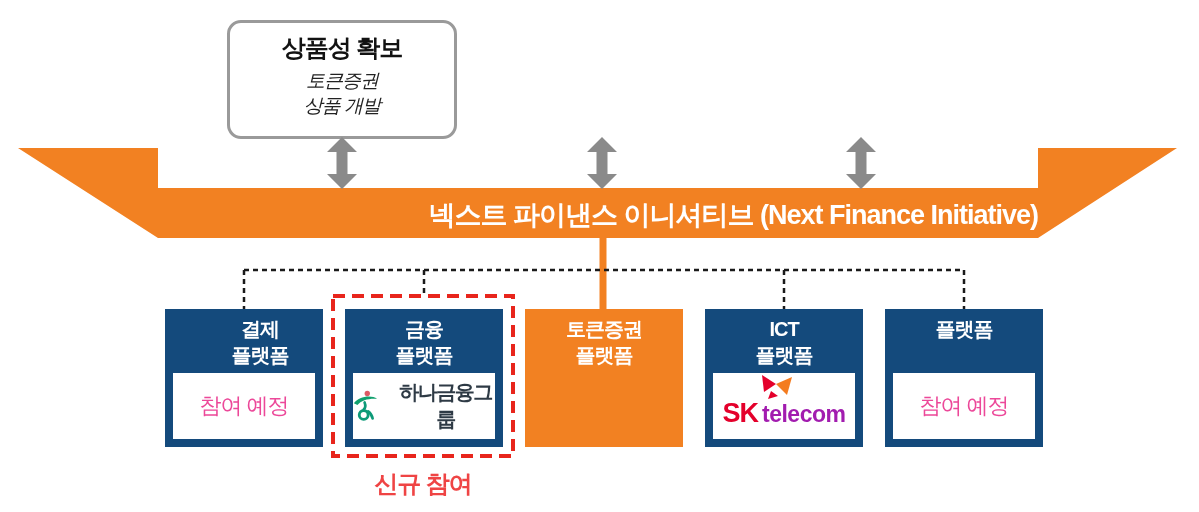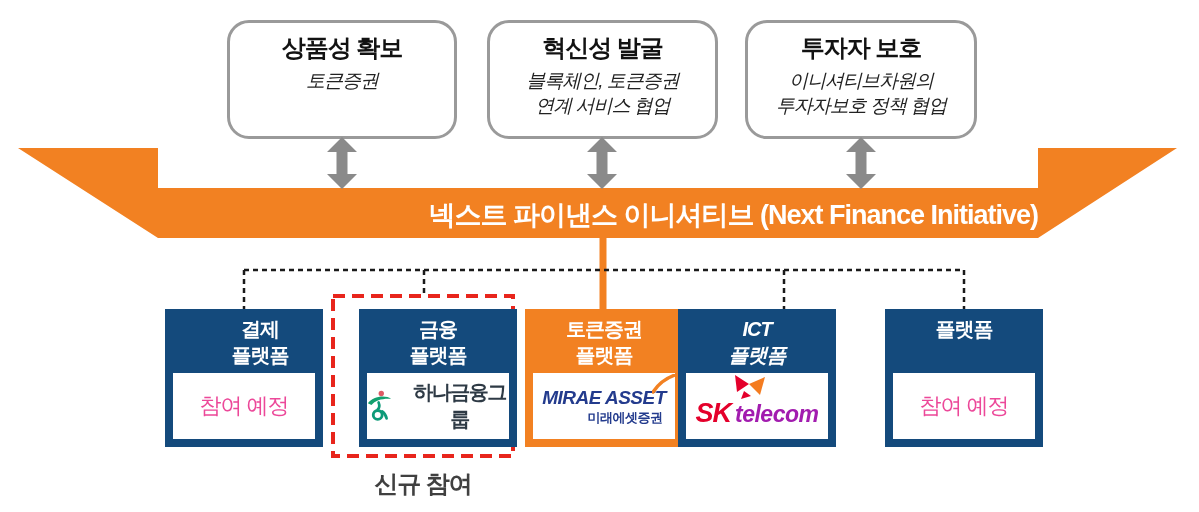--- a/index.html
+++ b/index.html
@@ -6,21 +6,21 @@
   .stage{
     position:relative;width:1199px;height:512px;overflow:hidden;
     font-family:"Liberation Sans","DejaVu Sans",sans-serif;background:#ffffff;
   }
   .stage *{box-sizing:border-box;}
   svg.bg{position:absolute;left:0;top:0;width:1199px;height:512px;}
 
   
   .goal{
     position:absolute;top:20px;height:119px;background:#ffffff;
-    border:3px solid #9a9a9a;border-radius:22px;text-align:center;
+    border:3px solid #9a9a9a;border-radius:14px;text-align:center;
   }
   .goal .g-title{font-size:24px;font-weight:bold;color:#121212;margin-top:9px;letter-spacing:-1px;}
   .goal .g-desc{font-size:19px;font-style:italic;color:#222222;line-height:25px;margin-top:4px;letter-spacing:-1px;}
   #goal-a{left:227px;width:230px;}
   #goal-b{left:487px;width:231px;}
   #goal-c{left:745px;width:232px;}
 
   .dbl-arrow{position:absolute;top:137px;width:30px;height:52px;}
   #arrow-a{left:327px;} #arrow-b{left:587px;} #arrow-c{left:846px;}
 
@@ -31,74 +31,61 @@
 
   
   .platform{position:absolute;top:309px;width:158px;height:138px;text-align:center;}
   .platform.navy{background:#144a7c;}
   .platform.orange{background:#f28122;}
   .p-title{color:#ffffff;font-weight:bold;font-size:20px;line-height:26px;padding-top:7px;letter-spacing:-1px;}
   .p-inner{
     position:absolute;left:8px;right:8px;top:64px;bottom:8px;background:#ffffff;
     display:flex;align-items:center;justify-content:center;
   }
-  #plat-1{left:165px;padding-left:32px;} #plat-2{left:359px;} #plat-3{left:525px;} #plat-4{left:678px;font-style:italic;} #plat-5{left:885px;}
+  #plat-1{left:165px;padding-left:32px;} #plat-2{left:345px;} #plat-3{left:525px;} #plat-4{left:705px;} #plat-5{left:885px;}
   .p-text{font-size:22px;color:#ec4899;letter-spacing:-1px;}
 
   
   .hana{display:flex;align-items:center;gap:3px;}
   .hana .hana-name{font-size:20px;font-weight:bold;color:#2e3a45;letter-spacing:-1.5px;margin-left:15px;}
 
   
   .mirae{display:flex;flex-direction:column;align-items:center;line-height:1;}
   .mirae .m1{position:relative;font-size:19px;font-style:italic;font-weight:bold;color:#233b8d;letter-spacing:-0.5px;}
   .mirae .m1 svg{position:absolute;right:-10px;top:-14px;}
   .mirae .m2{font-size:13px;font-weight:bold;color:#233b8d;margin-top:4px;margin-left:42px;letter-spacing:-0.5px;}
 
   
   .sk{position:relative;display:flex;align-items:baseline;margin-top:14px;text-align:right;}
   .sk .sk1{font-size:27px;font-weight:800;color:#e4002b;letter-spacing:-1px;}
   .sk .sk2{font-size:23px;font-weight:bold;color:#a21caf;margin-left:4px;letter-spacing:-0.5px;}
   .sk svg{position:absolute;left:36px;top:-24px;}
 
   .badge-new{
     position:absolute;left:333px;width:180px;top:468px;height:30px;
-    color:#404040;font-size:24px;font-weight:bold;text-align:center;letter-spacing:-1px;
+    color:#ef4444;font-size:24px;font-weight:bold;text-align:center;letter-spacing:-1px;
   }
 </style>
 </head>
 <body>
 
 <div class="stage">
 
   <svg class="bg" viewBox="0 0 1199 512" aria-hidden="true">
     <polygon points="18,148 158,148 158,188 1038,188 1038,148 1177,148 1038,238 158,238" fill="#f28122"></polygon>
     <line x1="603" y1="238" x2="603" y2="309" stroke="#f28122" stroke-width="7"></line>
     <path d="M244,270 H964 M244,270 V309 M424,270 V296 M784,270 V309 M964,270 V309" fill="none" stroke="#1a1a1a" stroke-width="2.5" stroke-dasharray="5 4"></path>
     <rect x="333" y="296" width="180" height="160" fill="none" stroke="#e8251c" stroke-width="4" stroke-dasharray="12 7"></rect>
   </svg>
 
   <div class="goal" id="goal-a">
     <div class="g-title">상품성 확보</div>
     <div class="g-desc">
       <div>토큰증권</div>
-    </div>
-  </div>
-  <div class="goal" id="goal-b">
-    <div class="g-title">혁신성 발굴</div>
-    <div class="g-desc">
-      <div>블록체인, 토큰증권</div>
-      <div>연계 서비스 협업</div>
-    </div>
-  </div>
-  <div class="goal" id="goal-c">
-    <div class="g-title">투자자 보호</div>
-    <div class="g-desc">
-      <div>이니셔티브차원의</div>
-      <div>투자자보호 정책 협업</div>
+      <div>상품 개발</div>
     </div>
   </div>
 
   <svg class="dbl-arrow" id="arrow-a" viewBox="0 0 30 52">
     <polygon points="15,0 30,15 20.5,15 20.5,37 30,37 15,52 0,37 9.5,37 9.5,15 0,15" fill="#8a8a8a"></polygon>
   </svg>
   <svg class="dbl-arrow" id="arrow-b" viewBox="0 0 30 52">
     <polygon points="15,0 30,15 20.5,15 20.5,37 30,37 15,52 0,37 9.5,37 9.5,15 0,15" fill="#8a8a8a"></polygon>
   </svg>
   <svg class="dbl-arrow" id="arrow-c" viewBox="0 0 30 52">
@@ -134,31 +121,20 @@
         <span class="hana-name">하나금융그룹</span>
       </div>
     </div>
   </div>
 
   <div class="platform orange" id="plat-3">
     <div class="p-title">
       <div>토큰증권</div>
       <div>플랫폼</div>
     </div>
-    <div class="p-inner">
-      <div class="mirae">
-        <span class="m1">
-          <span>MIRAE ASSET</span>
-          <svg width="24" height="20" viewBox="0 0 24 20">
-            <path d="M1,18 Q9,6 23,1" stroke="#f28122" stroke-width="3.4" fill="none" stroke-linecap="round"></path>
-          </svg>
-        </span>
-        <span class="m2">미래에셋증권</span>
-      </div>
-    </div>
   </div>
 
   <div class="platform navy" id="plat-4">
     <div class="p-title">
       <div>ICT</div>
       <div>플랫폼</div>
     </div>
     <div class="p-inner">
       <div class="sk">
         <svg width="34" height="28" viewBox="0 0 34 28">

